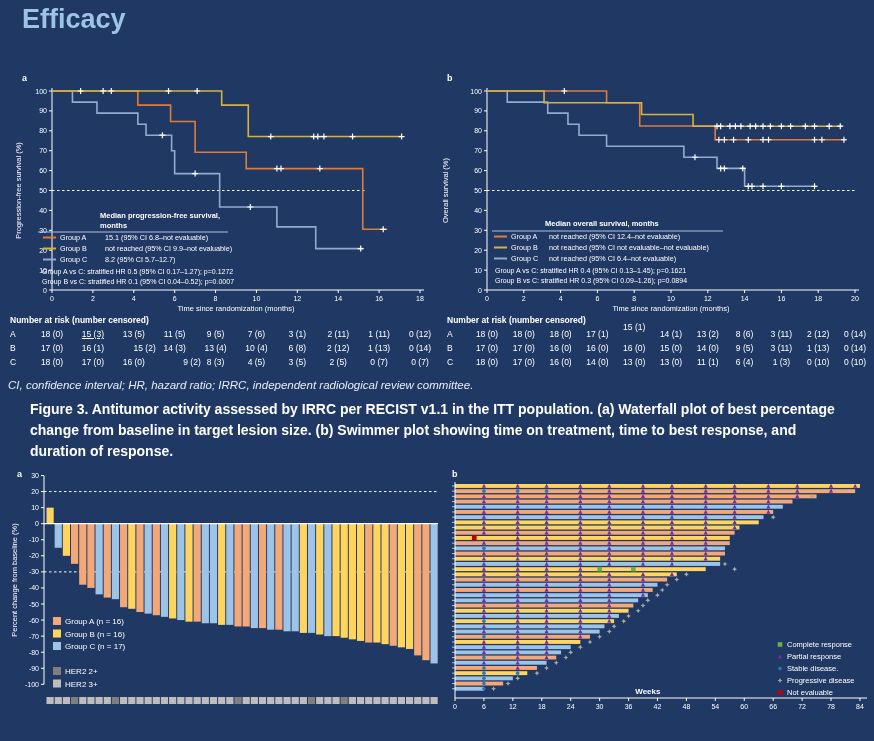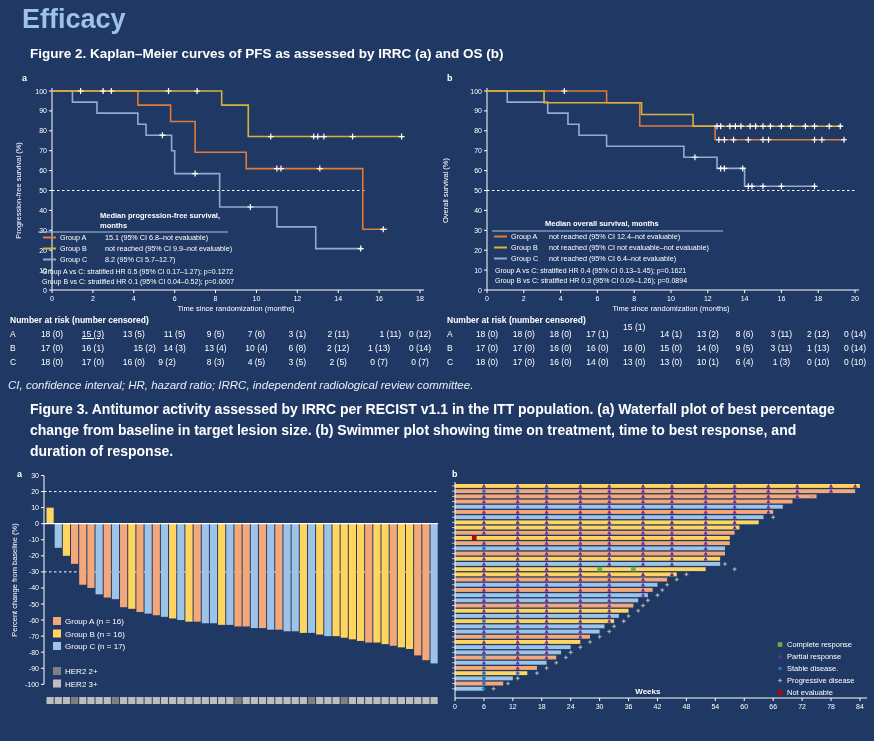--- a/index.html
+++ b/index.html
@@ -23,21 +23,20 @@
   .atrisk .ttl{position:absolute;left:10px;top:2px;font-weight:bold;}
   .atrisk .rowlab{position:absolute;}
   .atrisk .cell{position:absolute;width:44px;margin-left:-22px;text-align:center;white-space:nowrap;}
   text{font-family:"Liberation Sans",sans-serif;}
 </style>
 </head>
 <body>
 
 <div class="page">
   <div class="page-title">Efficacy</div>
-  <div class="fig-caption cap2">Figure 2. Kaplan–Meier curves of PFS as assessed by IRRC (a) and OS (b)</div>
 
   <svg id="km-a" width="427" height="245" viewBox="0 0 427 245">
       <text x="12" y="13" fill="#fff" font-size="9" font-weight="bold">a</text>
       <g stroke="#fff" stroke-width="1">
         <line x1="42" y1="20" x2="42" y2="222"></line>
         <line x1="42" y1="222" x2="414" y2="222"></line>
         <line x1="39" y1="222" x2="42" y2="222"></line>
         <line x1="39" y1="202.1" x2="42" y2="202.1"></line>
         <line x1="39" y1="182.2" x2="42" y2="182.2"></line>
         <line x1="39" y1="162.3" x2="42" y2="162.3"></line>
@@ -245,38 +244,38 @@
       <div class="ttl">Number at risk (number censored)</div>
       <div class="rowlab" style="left: 10px; top: 16px;">A</div>
       <div class="cell" style="left: 52px; top: 16px;">18 (0)</div>
       <div class="cell" style="left: 92.8889px; top: 16px; text-decoration: underline;">15 (3)</div>
       <div class="cell" style="left: 133.778px; top: 16px;">13 (5)</div>
       <div class="cell" style="left: 174.667px; top: 16px;">11 (5)</div>
       <div class="cell" style="left: 215.556px; top: 16px;">9 (5)</div>
       <div class="cell" style="left: 256.444px; top: 16px;">7 (6)</div>
       <div class="cell" style="left: 297.333px; top: 16px;">3 (1)</div>
       <div class="cell" style="left: 338.222px; top: 16px;">2 (11)</div>
-      <div class="cell" style="left: 379.111px; top: 16px; text-align: right;">1 (11)</div>
+      <div class="cell" style="left: 379.111px; top: 16px;">1 (11)</div>
       <div class="cell" style="left: 420px; top: 16px;">0 (12)</div>
       <div class="rowlab" style="left: 10px; top: 30px;">B</div>
       <div class="cell" style="left: 52px; top: 30px;">17 (0)</div>
       <div class="cell" style="left: 92.8889px; top: 30px;">16 (1)</div>
       <div class="cell" style="left: 133.778px; top: 30px; text-align: right;">15 (2)</div>
       <div class="cell" style="left: 174.667px; top: 30px;">14 (3)</div>
       <div class="cell" style="left: 215.556px; top: 30px;">13 (4)</div>
       <div class="cell" style="left: 256.444px; top: 30px;">10 (4)</div>
       <div class="cell" style="left: 297.333px; top: 30px;">6 (8)</div>
       <div class="cell" style="left: 338.222px; top: 30px;">2 (12)</div>
       <div class="cell" style="left: 379.111px; top: 30px;">1 (13)</div>
       <div class="cell" style="left: 420px; top: 30px;">0 (14)</div>
       <div class="rowlab" style="left: 10px; top: 44px;">C</div>
       <div class="cell" style="left: 52px; top: 44px;">18 (0)</div>
       <div class="cell" style="left: 92.8889px; top: 44px;">17 (0)</div>
       <div class="cell" style="left: 133.778px; top: 44px;">16 (0)</div>
-      <div class="cell" style="left: 167px; top: 44px;">9 (2)</div>
+      <div class="cell" style="left: 192px; top: 44px;">9 (2)</div>
       <div class="cell" style="left: 215.556px; top: 44px;">8 (3)</div>
       <div class="cell" style="left: 256.444px; top: 44px;">4 (5)</div>
       <div class="cell" style="left: 297.333px; top: 44px;">3 (5)</div>
       <div class="cell" style="left: 338.222px; top: 44px;">2 (5)</div>
       <div class="cell" style="left: 379.111px; top: 44px;">0 (7)</div>
       <div class="cell" style="left: 420px; top: 44px;">0 (7)</div>
     </div>
   <div class="atrisk" id="atrisk-b">
       <div class="ttl">Number at risk (number censored)</div>
       <div class="rowlab" style="left: 10px; top: 16px;">A</div>
@@ -303,21 +302,21 @@
       <div class="cell" style="left: 344.4px; top: 30px;">3 (11)</div>
       <div class="cell" style="left: 381.2px; top: 30px;">1 (13)</div>
       <div class="cell" style="left: 418px; top: 30px;">0 (14)</div>
       <div class="rowlab" style="left: 10px; top: 44px;">C</div>
       <div class="cell" style="left: 50px; top: 44px;">18 (0)</div>
       <div class="cell" style="left: 86.8px; top: 44px;">17 (0)</div>
       <div class="cell" style="left: 123.6px; top: 44px;">16 (0)</div>
       <div class="cell" style="left: 160.4px; top: 44px;">14 (0)</div>
       <div class="cell" style="left: 197.2px; top: 44px;">13 (0)</div>
       <div class="cell" style="left: 234px; top: 44px;">13 (0)</div>
-      <div class="cell" style="left: 270.8px; top: 44px;">10 (1)</div>
+      <div class="cell" style="left: 270.8px; top: 44px;">11 (1)</div>
       <div class="cell" style="left: 307.6px; top: 44px;">6 (4)</div>
       <div class="cell" style="left: 344.4px; top: 44px;">1 (3)</div>
       <div class="cell" style="left: 381.2px; top: 44px;">0 (10)</div>
       <div class="cell" style="left: 418px; top: 44px;">0 (10)</div>
     </div>
 
   <div class="footnote fn2">CI, confidence interval; HR, hazard ratio; IRRC, independent radiological review committee.</div>
   <div class="fig-caption cap3">Figure 3. Antitumor activity assessed by IRRC per RECIST v1.1 in the ITT population. (a) Waterfall plot of best percentage change from baseline in target lesion size. (b) Swimmer plot showing time on treatment, time to best response, and duration of response.</div>
 
   <svg id="waterfall" width="432" height="248" viewBox="0 0 432 248">

